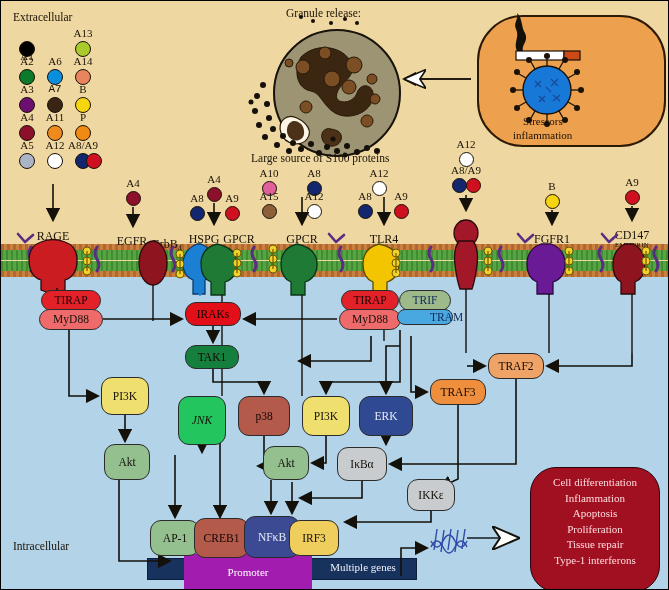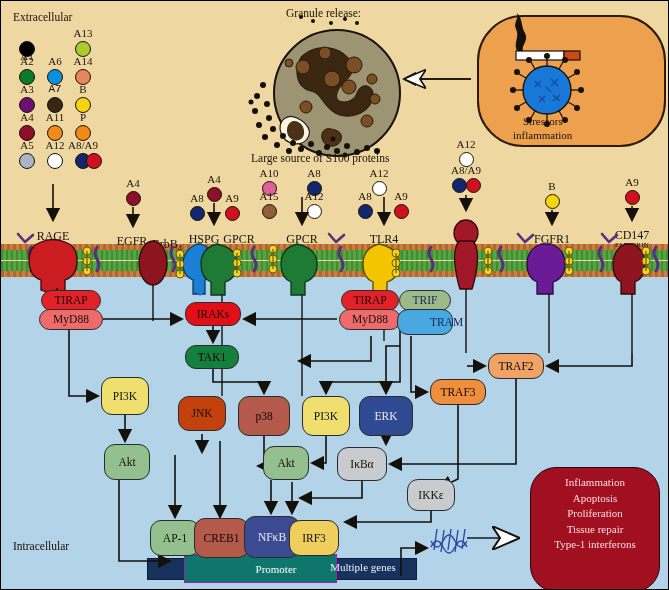--- a/index.html
+++ b/index.html
@@ -48,22 +48,22 @@
 
   
   .stressbox{position:absolute;background:#eda14e;border:2px solid #2c1a07;border-radius:46px;}
 
   
   .outcomes{position:absolute;background:#a01020;border:1.5px solid #2b0409;border-radius:26px;
             color:#ffd9dd;font-size:11px;text-align:center;padding-top:7px;line-height:1.42;}
 
   
   .genebar{position:absolute;background:#17325c;border:1px solid #0d1f3c;}
-  .promoter{position:absolute;background:#0f766e;border:1px solid #a21caf;color:#fff;
-            font-size:11px;display:flex;align-items:center;justify-content:center;padding-left:31px;}
+  .promoter{position:absolute;background:#a21caf;border:4px solid #a21caf;color:#fff;
+            font-size:11px;display:flex;align-items:center;justify-content:center;}
   .genelab{position:absolute;color:#eef2f8;font-size:11px;text-align:center;}
 </style>
 </head>
 <body>
 
 <div id="root">
 
   <div class="extracell"></div>
   <div class="intracell"></div>
   <div class="membrane">
@@ -428,46 +428,47 @@
       <line x1="461" y1="548" x2="464" y2="528"></line>
     </g>
   </svg>
 
   <div id="nodes">
       <div class="node" style="left: 40px; top: 289px; width: 60px; height: 21px; background: rgb(227, 33, 40); color: rgb(26, 3, 5); z-index: 6;">TIRAP</div>
       <div class="node" style="left: 38px; top: 308px; width: 64px; height: 21px; background: rgb(239, 107, 107); color: rgb(20, 16, 10); z-index: 6;">MyD88</div>
       <div class="node" style="left: 340px; top: 289px; width: 58px; height: 21px; background: rgb(227, 33, 40); color: rgb(26, 3, 5); z-index: 6;">TIRAP</div>
       <div class="node" style="left: 338px; top: 308px; width: 62px; height: 21px; background: rgb(239, 107, 107); color: rgb(20, 16, 10); z-index: 6;">MyD88</div>
       <div class="node" style="left: 398px; top: 289px; width: 52px; height: 21px; background: rgb(159, 186, 138); color: rgb(11, 42, 90); z-index: 6;">TRIF</div>
-      <div class="node" style="left: 396px; top: 308px; width: 56px; height: 26px; background: rgb(74, 168, 224); color: rgb(11, 42, 90); z-index: 6; padding-left: 43px;">TRAM</div>
+      <div class="node" style="left: 396px; top: 308px; width: 56px; height: 16px; background: rgb(74, 168, 224); color: rgb(11, 42, 90); z-index: 6; padding-left: 43px;">TRAM</div>
       <div class="node" style="left: 184px; top: 301px; width: 56px; height: 24px; background: rgb(226, 15, 24); color: rgb(25, 2, 3); z-index: 6;">IRAKs</div>
       <div class="node" style="left: 184px; top: 344px; width: 54px; height: 24px; background: #15803d; color: rgb(25, 2, 3); z-index: 6;">TAK1</div>
       <div class="node" style="left: 100px; top: 376px; width: 48px; height: 38px; background: rgb(239, 223, 110); color: rgb(20, 16, 10); z-index: 6;">PI3K</div>
       <div class="node" style="left: 103px; top: 443px; width: 46px; height: 36px; background: rgb(148, 192, 143); color: rgb(20, 16, 10); z-index: 6;">Akt</div>
-      <div class="node" style="left: 177px; top: 395px; width: 48px; height: 35px; background: #c2410c; color: rgb(20, 16, 10); z-index: 6;">JNK</div>
+      <div class="node" style="left: 177px; top: 395px; width: 48px; height: 49px; background: #22c55e; color: rgb(20, 16, 10); z-index: 6; font-style: italic;">JNK</div>
       <div class="node" style="left: 237px; top: 395px; width: 52px; height: 40px; background: rgb(179, 90, 74); color: rgb(20, 6, 5); z-index: 6;">p38</div>
       <div class="node" style="left: 301px; top: 395px; width: 48px; height: 40px; background: rgb(239, 223, 110); color: rgb(20, 16, 10); z-index: 6;">PI3K</div>
       <div class="node" style="left: 358px; top: 395px; width: 54px; height: 40px; background: rgb(47, 74, 146); color: rgb(232, 236, 246); z-index: 6;">ERK</div>
       <div class="node" style="left: 262px; top: 445px; width: 46px; height: 34px; background: rgb(148, 192, 143); color: rgb(20, 16, 10); z-index: 6;">Akt</div>
       <div class="node" style="left: 336px; top: 446px; width: 50px; height: 34px; background: rgb(200, 204, 206); color: rgb(20, 16, 10); z-index: 6;">IκBα</div>
       <div class="node" style="left: 406px; top: 478px; width: 48px; height: 32px; background: rgb(200, 204, 206); color: rgb(20, 16, 10); z-index: 6;">IKKε</div>
       <div class="node" style="left: 429px; top: 378px; width: 56px; height: 26px; background: rgb(239, 142, 60); color: rgb(20, 10, 3); z-index: 6;">TRAF3</div>
       <div class="node" style="left: 487px; top: 352px; width: 56px; height: 26px; background: rgb(239, 163, 103); color: rgb(20, 10, 3); z-index: 6;">TRAF2</div>
       <div class="node" style="left: 149px; top: 519px; width: 50px; height: 36px; background: rgb(148, 192, 143); color: rgb(20, 16, 10); z-index: 6;">AP-1</div>
       <div class="node" style="left: 193px; top: 517px; width: 55px; height: 40px; background: rgb(179, 90, 74); color: rgb(20, 6, 5); z-index: 6;">CREB1</div>
       <div class="node" style="left: 243px; top: 515px; width: 56px; height: 42px; background: rgb(60, 74, 147); color: rgb(232, 236, 246); z-index: 6;">NFκB</div>
       <div class="node" style="left: 288px; top: 519px; width: 50px; height: 36px; background: rgb(239, 206, 94); color: rgb(20, 16, 10); z-index: 6;">IRF3</div>
     </div>
 
   <div class="genebar" style="left:146px;top:557px;width:268px;height:20px;"></div>
   <div class="promoter" style="left:183px;top:553px;width:120px;height:27px;">Promoter</div>
   <div class="genelab" style="left:310px;top:560px;width:104px;">Multiple genes</div>
 
   <div class="outcomes" style="left:529px;top:466px;width:128px;height:116px;">
     <div id="outcomes-list">
+        <div>Cell differentiation</div>
         <div>Inflammation</div>
         <div>Apoptosis</div>
         <div>Proliferation</div>
         <div>Tissue repair</div>
         <div>Type-1 interferons</div>
       </div>
   </div>
 
 </div>
 

